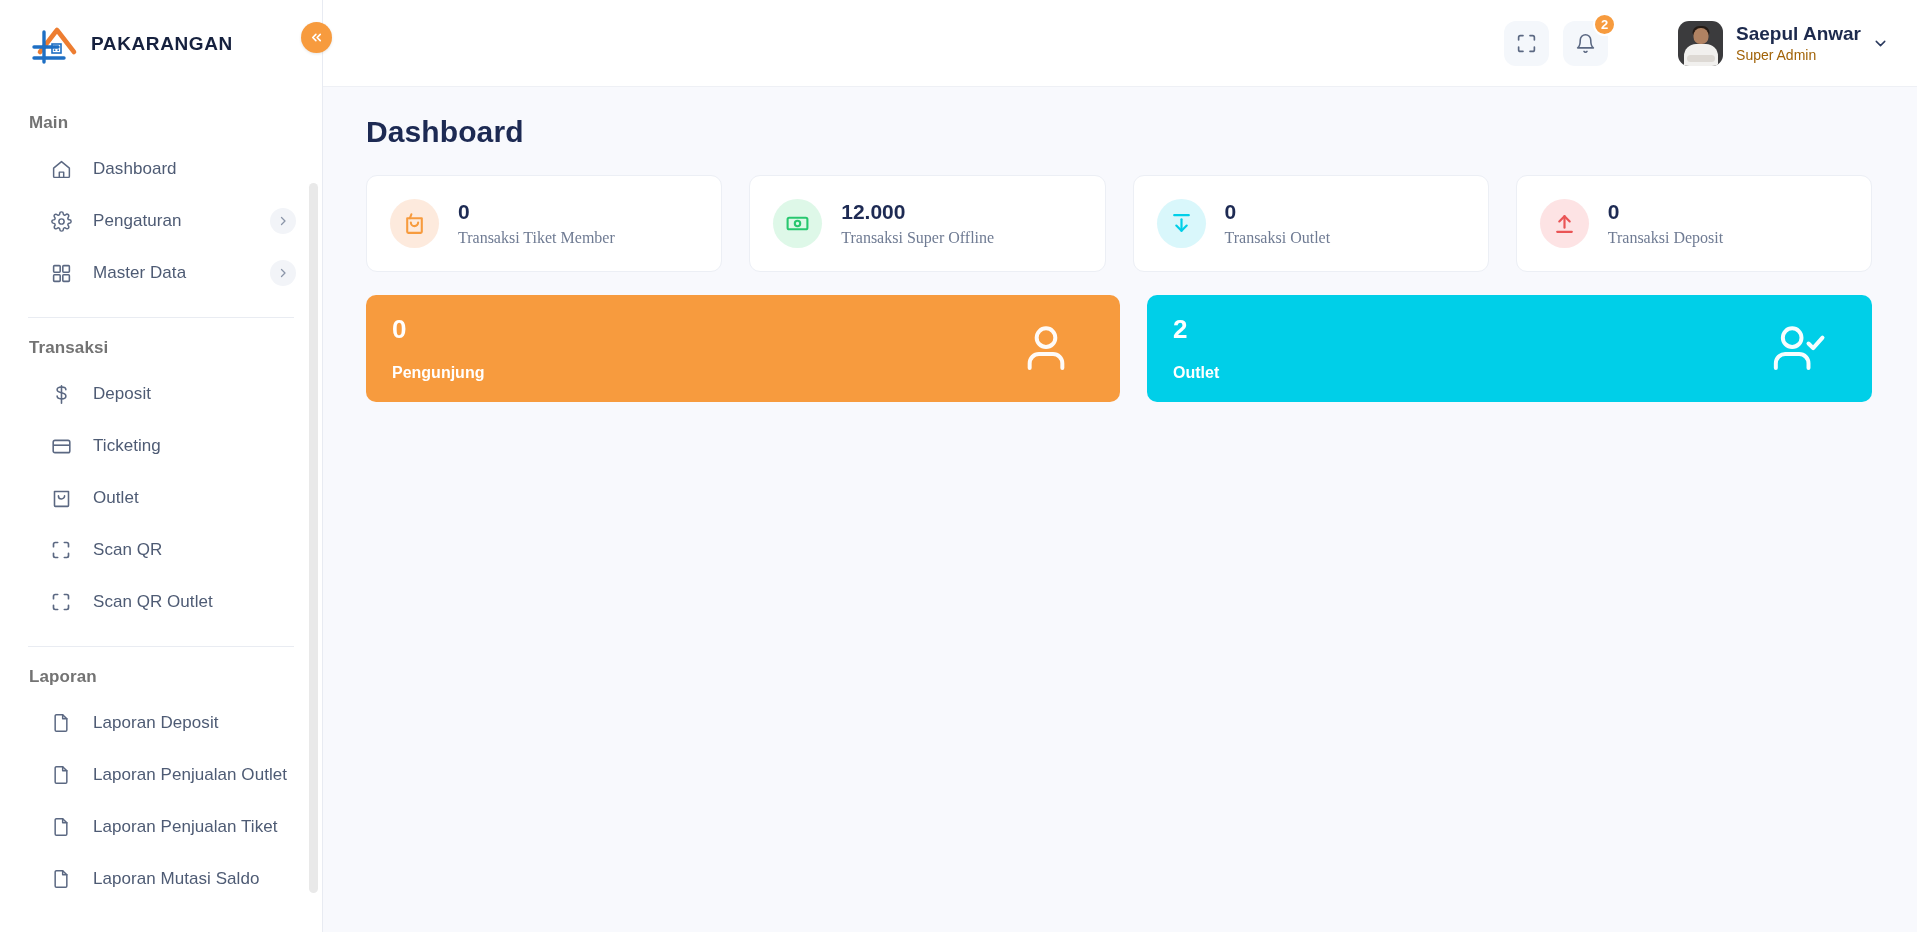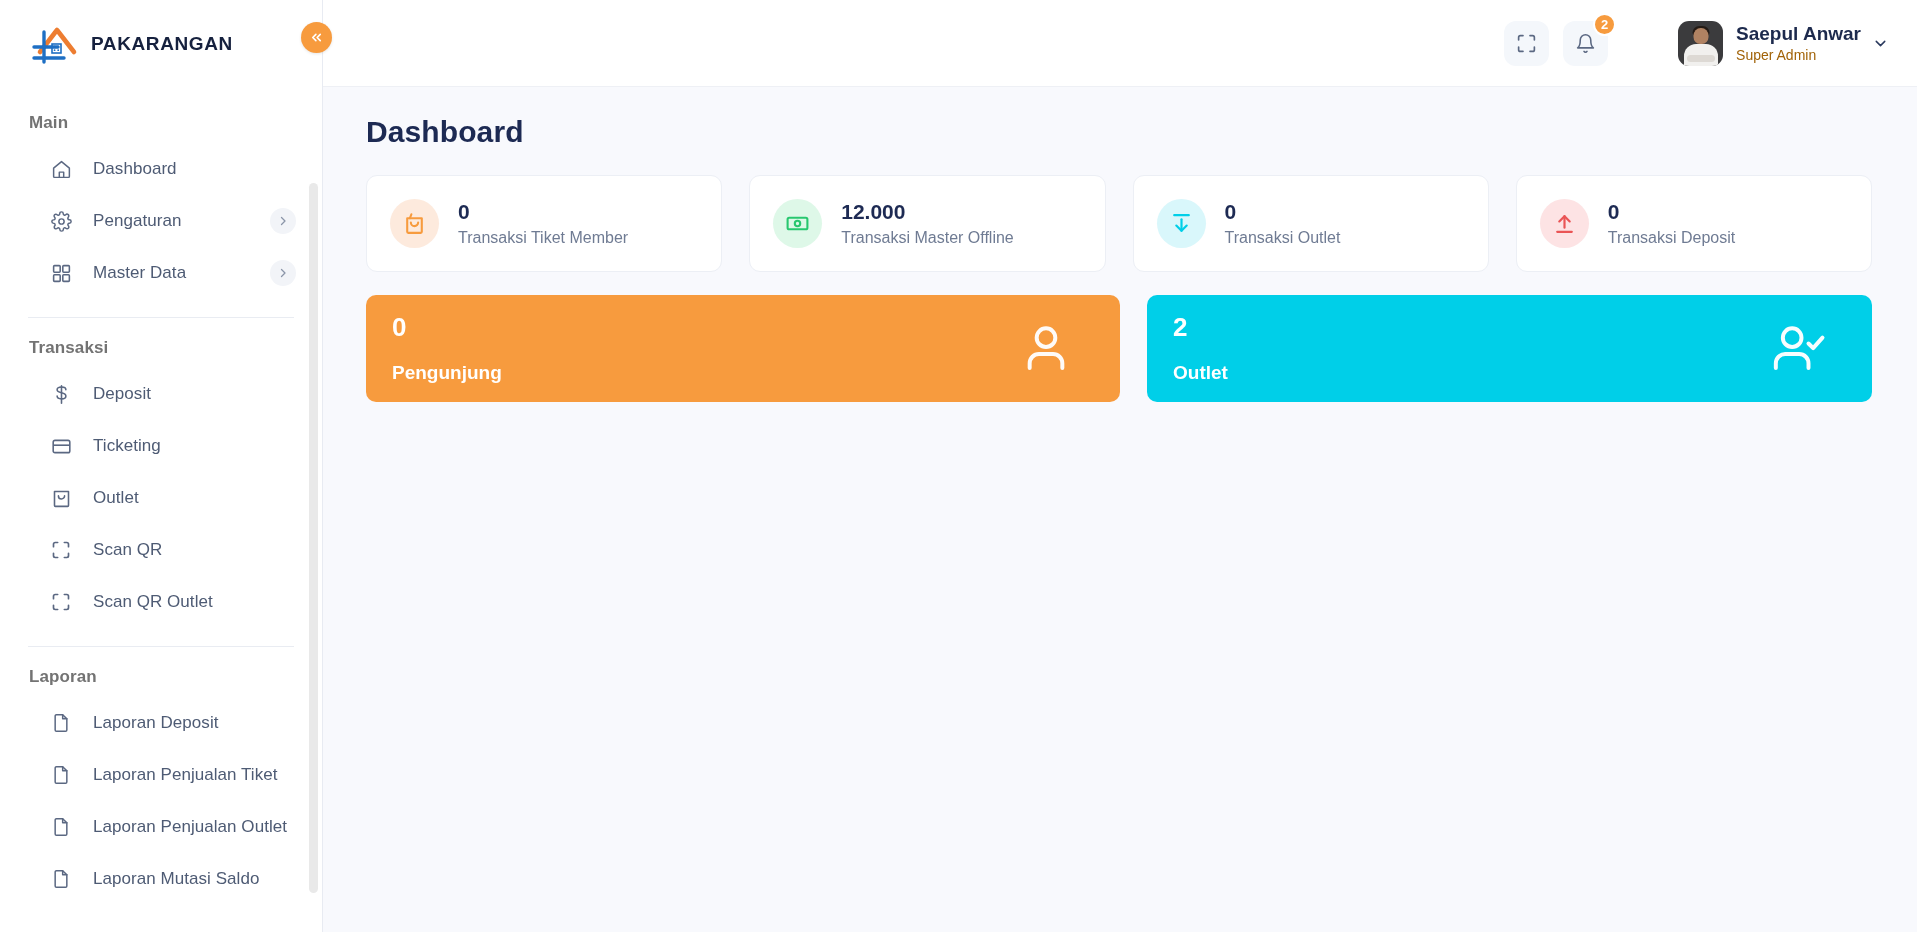--- a/index.html
+++ b/index.html
@@ -148,32 +148,32 @@
     border: 1px solid #eceff5; border-radius: 11px;
     display: flex; align-items: center; padding-left: 23px;
     cursor: default;
   }
   .stat-ico {
     width: 49px; height: 49px; border-radius: 50%; flex: none;
     display: flex; align-items: center; justify-content: center;
   }
   .stat-text { margin-left: 19px; }
   .stat-val { font-size: 21px; font-weight: 700; color: #1d2a53; line-height: 1.15; }
-  .stat-lbl { font-size: 16px; color: #6f7b93; margin-top: 4px; white-space: nowrap; }
+  .stat-lbl { font-size: 16px; color: #6f7b93; margin-top: 4px; white-space: nowrap; font-family: Liberation Serif, serif; }
 
   .banner-row { display: flex; gap: 27px; margin-top: 23px; }
   .banner {
     height: 107px; border-radius: 10px; position: relative;
     display: flex; flex-direction: column; justify-content: center;
     padding-left: 26px; color: #ffffff; cursor: default;
   }
   .banner.visitors { flex: 0 0 754px; background: #f79b3e; }
   .banner.outlets  { flex: 1; background: #00cfe8; }
   .banner-val { font-size: 26px; font-weight: 700; line-height: 1.15; }
-  .banner-lbl { font-size: 19px; font-weight: 600; margin-top: 19px; }
+  .banner-lbl { font-size: 16px; font-weight: 600; margin-top: 19px; }
   .banner-ico {
     position: absolute; right: 46px; top: 50%; transform: translateY(-50%);
     color: #ffffff; opacity: .97;
   }
 </style>
 </head>
 <body>
 
 <div class="app">
 
@@ -314,31 +314,31 @@
         <span class="sb-label">Laporan Deposit</span>
       </div>
 
       <div class="sb-item">
         <span class="sb-ico">
           <svg width="20" height="20" viewBox="0 0 24 24" fill="none" stroke="currentColor" stroke-width="1.8" stroke-linecap="round" stroke-linejoin="round">
             <path d="M14 2H6.5A1.5 1.5 0 0 0 5 3.5v17A1.5 1.5 0 0 0 6.5 22h11a1.5 1.5 0 0 0 1.5-1.5V7z"></path>
               <path d="M14 2v5h5"></path>
           </svg>
         </span>
-        <span class="sb-label">Laporan Penjualan Tiket</span>
+        <span class="sb-label">Laporan Penjualan Outlet</span>
       </div>
 
       <div class="sb-item">
         <span class="sb-ico">
           <svg width="20" height="20" viewBox="0 0 24 24" fill="none" stroke="currentColor" stroke-width="1.8" stroke-linecap="round" stroke-linejoin="round">
             <path d="M14 2H6.5A1.5 1.5 0 0 0 5 3.5v17A1.5 1.5 0 0 0 6.5 22h11a1.5 1.5 0 0 0 1.5-1.5V7z"></path>
               <path d="M14 2v5h5"></path>
           </svg>
         </span>
-        <span class="sb-label">Laporan Penjualan Outlet</span>
+        <span class="sb-label">Laporan Penjualan Tiket</span>
       </div>
 
       <div class="sb-item">
         <span class="sb-ico">
           <svg width="20" height="20" viewBox="0 0 24 24" fill="none" stroke="currentColor" stroke-width="1.8" stroke-linecap="round" stroke-linejoin="round">
             <path d="M14 2H6.5A1.5 1.5 0 0 0 5 3.5v17A1.5 1.5 0 0 0 6.5 22h11a1.5 1.5 0 0 0 1.5-1.5V7z"></path>
               <path d="M14 2v5h5"></path>
           </svg>
         </span>
         <span class="sb-label">Laporan Mutasi Saldo</span>
@@ -417,21 +417,21 @@
 
         <div class="stat-card">
           <div class="stat-ico" style="background:#def8e8;color:#28c76f">
             <svg width="25" height="25" viewBox="0 0 24 24" fill="none" stroke="currentColor" stroke-width="2" stroke-linejoin="round">
               <rect x="2.5" y="6.5" width="19" height="11" rx="1.5"></rect>
                 <circle cx="12" cy="12" r="2.6"></circle>
             </svg>
           </div>
           <div class="stat-text">
             <div class="stat-val">12.000</div>
-            <div class="stat-lbl">Transaksi Master Offline</div>
+            <div class="stat-lbl">Transaksi Super Offline</div>
           </div>
         </div>
 
         <div class="stat-card">
           <div class="stat-ico" style="background:#d9f7fb;color:#00cfe8">
             <svg width="25" height="25" viewBox="0 0 24 24" fill="none" stroke="currentColor" stroke-width="2.1" stroke-linecap="round" stroke-linejoin="round">
               <path d="M5 4h14"></path>
                 <path d="M12 8v11"></path>
                 <path d="M7 14l5 5 5-5"></path>
             </svg>

